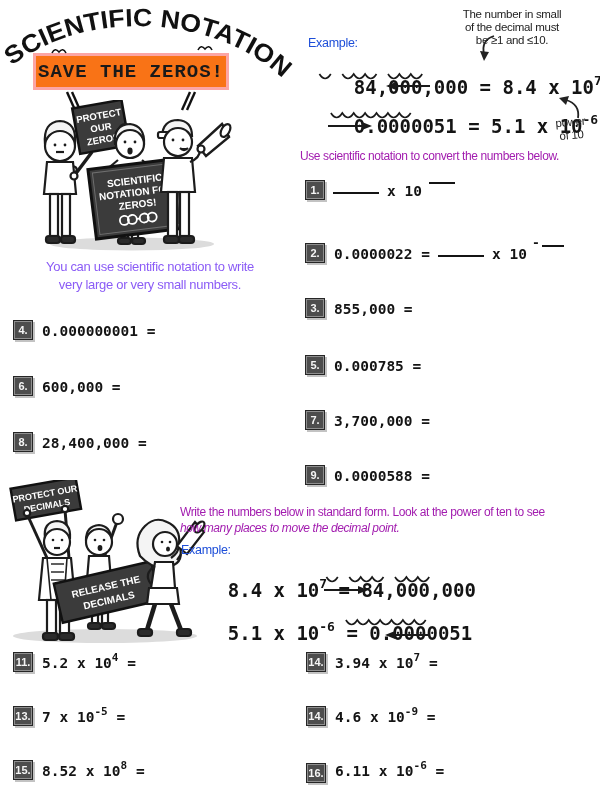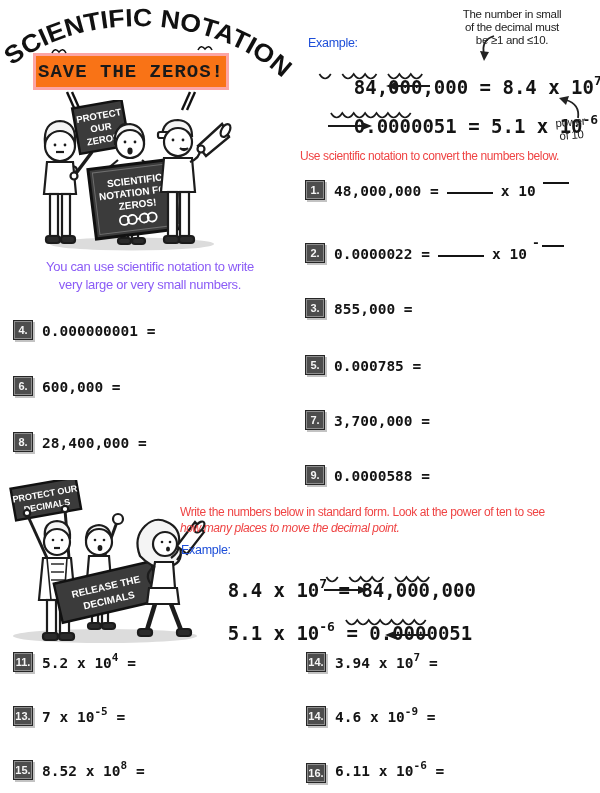--- a/index.html
+++ b/index.html
@@ -6,21 +6,21 @@
   body { background:#888; font-family:"Liberation Sans", sans-serif; }
   .page { position:relative; width:600px; height:793px; background:#ffffff; overflow:hidden; margin:0 auto; color:#1a1a1a; }
   .abs { position:absolute; }
 
   
   .mono { font-family:"DejaVu Sans Mono", monospace; font-weight:bold; color:#141414; white-space:pre; }
   .eq   { font-size:19px; line-height:22px; }
   .eq .sup  { font-size:13px; position:relative; top:-9px; }
   .probtxt { font-size:14.5px; line-height:20px; }
   .probtxt .sup { font-size:11px; position:relative; top:-7px; }
-  .sans12 { font-size:12px; letter-spacing:-0.4px; white-space:nowrap; color:#ef4444; }
+  .sans12 { font-size:12px; letter-spacing:-0.4px; white-space:nowrap; color:#a21caf; }
   .label  { font-size:12.5px; letter-spacing:-0.3px; color:#1d4ed8; }
   .note   { font-size:11.5px; line-height:13px; letter-spacing:-0.3px; text-align:center; color:#222; }
   .caption{ font-size:13px; line-height:18px; letter-spacing:-0.3px; text-align:center; color:#8b5cf6; }
 
   
   .row { position:absolute; display:flex; align-items:flex-start; }
   .badge { width:20px; height:20px; background:#4d4d4d; border:1px solid #262626;
            box-shadow:inset 0 0 0 1px #8f8f8f, 2px 2px 0 #c3c3c3;
            color:#f5f5f5; font-weight:bold; font-size:11px; line-height:18px;
            text-align:center; flex:0 0 auto; }
@@ -190,21 +190,20 @@
   </svg>
   <div class="abs note" style="left:546px; top:116px; width:50px; transform:rotate(-5deg);">
     <div>power</div>
     <div>of 10</div>
   </div>
 
   <div class="abs sans12" style="left:300px; top:149px;">Use scientific notation to convert the numbers below.</div>
 
   <div class="row" style="left:305px; top:180px;">
     <div class="badge">1.</div>
-    <span class="mono probtxt ptext">48,000,000 =</span>
     <span class="blank"></span>
     <span class="mono probtxt" style="padding-top:1px;">x 10</span>
     <span class="expblank"></span>
   </div>
 
   <div class="row" style="left:305px; top:243px;">
     <div class="badge">2.</div>
     <span class="mono probtxt ptext">0.0000022 =</span>
     <span class="blank"></span>
     <span class="mono probtxt" style="padding-top:1px;">x 10</span>

